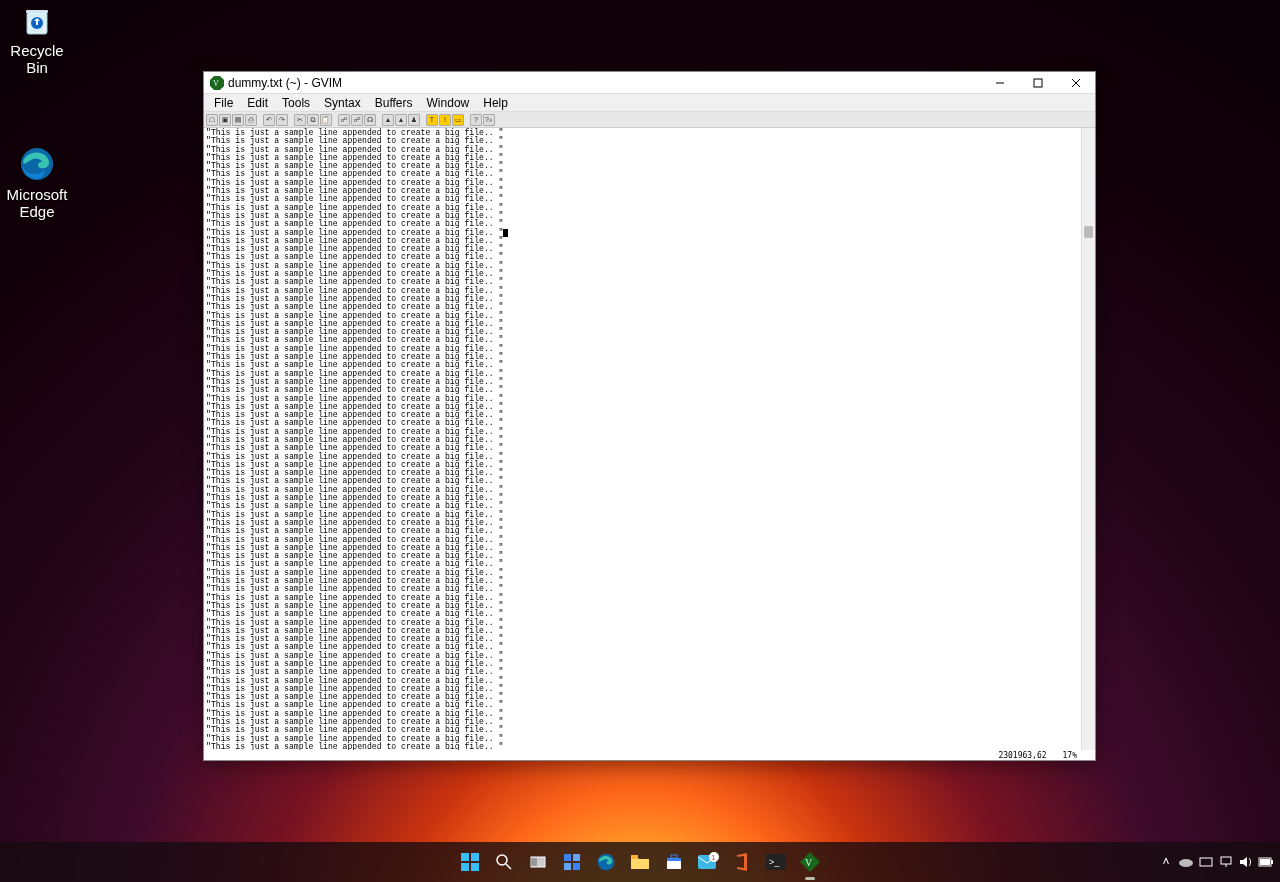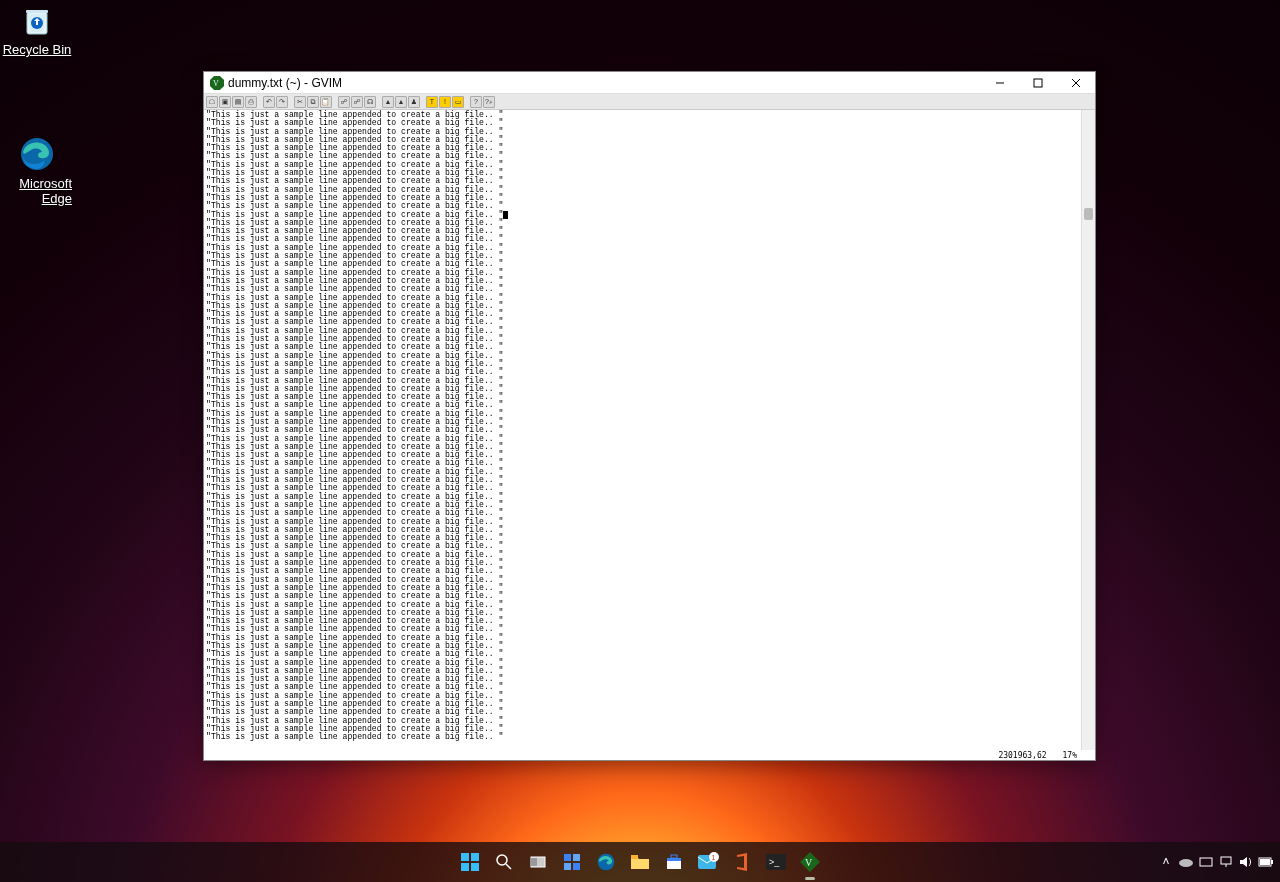--- a/index.html
+++ b/index.html
@@ -1,21 +1,21 @@
 <!DOCTYPE html>
 <html><head>
 <meta charset="utf-8">
 <style>
 * { margin: 0; padding: 0; box-sizing: border-box; }
 html, body { width: 1280px; height: 882px; overflow: hidden; font-family: "Segoe UI", Tahoma, sans-serif; }
 body {
   background: radial-gradient(circle at 50% 110%, #ffe05a 0%, #ffb030 8%, #ff6a1a 15%, #c9330e 22%, #7a1322 32%, #3d0a2a 45%, #220517 60%, #120008 80%, #0c0006 100%);
   position: relative;
 }
-.desktop-icon { position: absolute; width: 70px; text-align: center; color: #fff; font-size: 13px; text-shadow: 0 1px 2px #000; cursor: default; text-decoration: underline; }
+.desktop-icon { position: absolute; width: 70px; text-align: center; color: #fff; font-size: 15px; text-shadow: 0 1px 2px #000; cursor: default; }
 .desktop-icon .di-img { width: 36px; height: 36px; margin: 0 auto 4px; }
 .bin-svg { width: 36px; height: 36px; }
 .edge-svg { width: 36px; height: 36px; }
 
 
 .gvim {
   position: absolute;
   left: 203px; top: 71px;
   width: 893px; height: 690px;
   background: #f0f0f0;
@@ -70,21 +70,21 @@
         <rect x="8" y="10" width="20" height="22" rx="2" fill="#e8f3fa" stroke="#9cc" stroke-width="1"></rect>
         <path d="M9 12h18l-3 18H12z" fill="#d8eef7"></path>
         <circle cx="18" cy="21" r="6" fill="#0b64c4"></circle>
         <path d="M15 19l3-3 3 3-2 0v4h-2v-4z" fill="#fff"></path>
         <rect x="7" y="8" width="22" height="3" rx="1" fill="#cfe6f2"></rect>
       </svg>
   </div>
   <span>Recycle Bin</span>
 </div>
 
-<div class="desktop-icon" style="left:2px; top:136px;text-align:right;">
+<div class="desktop-icon" style="left:2px; top:146px;">
   <div class="di-img">
     <svg class="edge-svg" viewBox="0 0 36 36">
         <circle cx="18" cy="18" r="16" fill="#0b68a8"></circle>
         <path d="M4 16c2-8 12-12 20-8 6 3 8 10 4 13-3 2-9 2-9-2 0-2 2-3 4-3-1-3-6-5-11-2-4 2-7 6-8 2z" fill="#37c2b1"></path>
         <path d="M18 33c-8 0-14-6-14-13 0 0 1 8 11 8 7 0 11-4 11-4s-1 9-8 9z" fill="#1181d3"></path>
       </svg>
   </div>
   <span>Microsoft Edge</span>
 </div>
 
@@ -110,20 +110,29 @@
         </div>
       <div class="close">
           <svg width="10" height="10">
             <line x1="1" y1="1" x2="9" y2="9" stroke="#000"></line>
             <line x1="9" y1="1" x2="1" y2="9" stroke="#000"></line>
           </svg>
         </div>
     </div>
   </div>
 
+  <div class="menubar">
+    <span>File</span>
+    <span>Edit</span>
+    <span>Tools</span>
+    <span>Syntax</span>
+    <span>Buffers</span>
+    <span>Window</span>
+    <span>Help</span>
+  </div>
 
   <div class="toolbar">
     <div class="tool-btn">☖</div>
     <div class="tool-btn">▣</div>
     <div class="tool-btn">▤</div>
     <div class="tool-btn">⎙</div>
     <div class="tool-sep"></div>
     <div class="tool-btn">↶</div>
     <div class="tool-btn">↷</div>
     <div class="tool-sep"></div>

